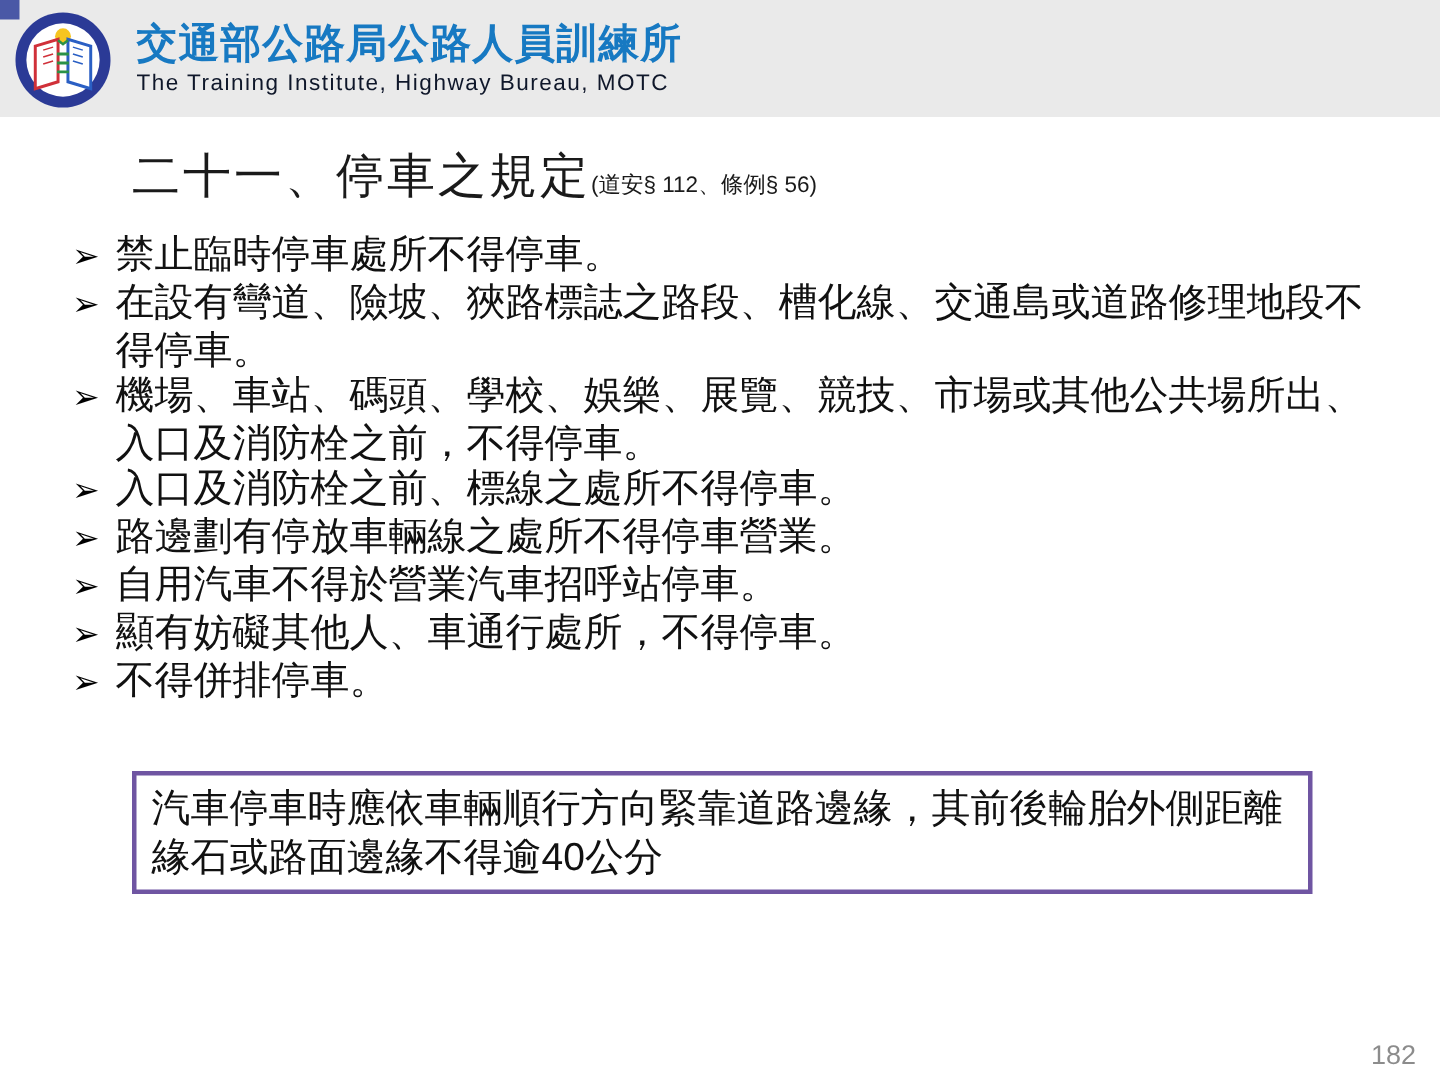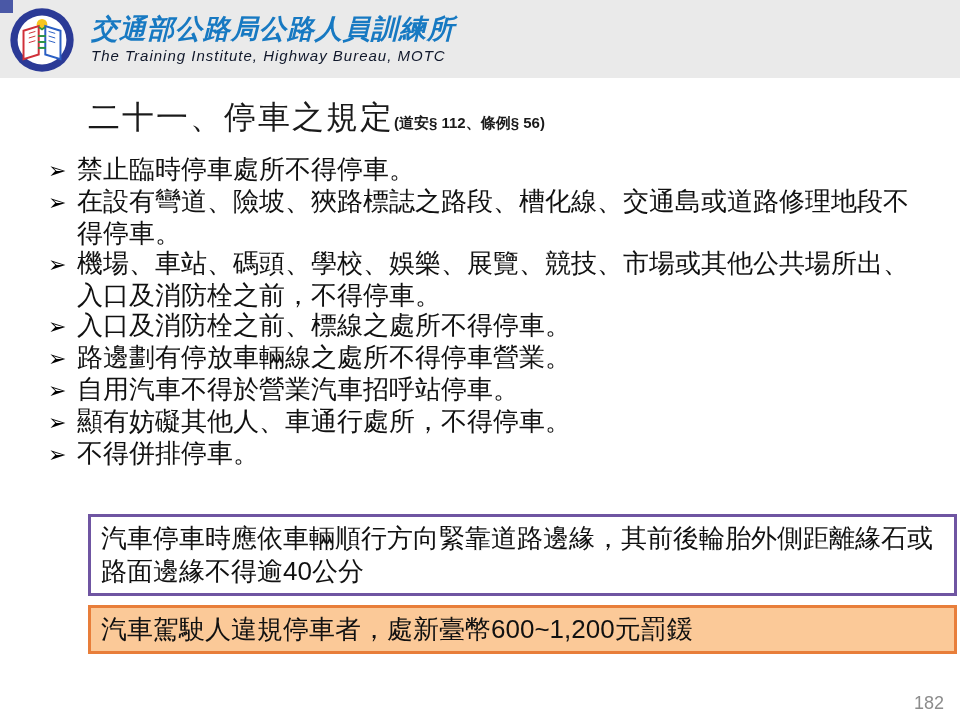--- a/index.html
+++ b/index.html
@@ -32,21 +32,21 @@
     top: 0; left: 0;
     width: 13px; height: 13px;
     background: #4a58a6;
   }
   .logo {
     width: 66px; height: 66px;
     margin-left: 9px;
     margin-top: 2px;
     flex: 0 0 auto;
   }
-  .header-text { margin-left: 16px; font-style: italic; }
+  .header-text { margin-left: 16px; }
   .header-title {
     font-size: 27px;
     font-weight: bold;
     color: #1779c2;
     letter-spacing: 1px;
     line-height: 30px;
   }
   .header-subtitle {
     font-size: 15px;
     color: #0f172a;
@@ -62,21 +62,20 @@
   }
   .slide-title {
     font-size: 32px;
     color: #1a1a1a;
     letter-spacing: 2px;
     font-weight: 400;
   }
   .slide-title-ref {
     font-size: 15px;
     color: #1a1a1a;
-    font-weight: bold;
   }
   
   .bullets {
     position: absolute;
     top: 154px;
     left: 48px;
     width: 868px;
     font-size: 26px;
     line-height: 30px;
     color: #111111;
@@ -91,21 +90,21 @@
     width: 29px;
     text-indent: 0;
     font-size: 22px;
     color: #000000;
   }
   
   .boxes {
     position: absolute;
     top: 514px;
     left: 88px;
-    width: 869px;
+    width: 787px;
   }
   .rule-box {
     box-sizing: border-box;
     width: 100%;
     font-size: 26px;
     line-height: 33px;
     color: #111111;
     padding: 5px 10px;
     margin-bottom: 9px;
   }
@@ -169,20 +168,17 @@
     <div class="bullet-item"><span class="bullet-glyph">➢</span><span>路邊劃有停放車輛線之處所不得停車營業。</span></div>
     <div class="bullet-item"><span class="bullet-glyph">➢</span><span>自用汽車不得於營業汽車招呼站停車。</span></div>
     <div class="bullet-item"><span class="bullet-glyph">➢</span><span>顯有妨礙其他人、車通行處所，不得停車。</span></div>
     <div class="bullet-item"><span class="bullet-glyph">➢</span><span>不得併排停車。</span></div>
   </div>
 
   <div class="boxes">
     <div class="rule-box purple">
       <span class="rule-box-text">汽車停車時應依車輛順行方向緊靠道路邊緣，其前後輪胎外側距離緣石或路面邊緣不得逾40公分</span>
     </div>
-    <div class="rule-box orange">
-      <span class="rule-box-text">汽車駕駛人違規停車者，處新臺幣600~1,200元罰鍰</span>
-    </div>
   </div>
 
   <div class="page-number">182</div>
 
 </div>
 
 </body></html>

